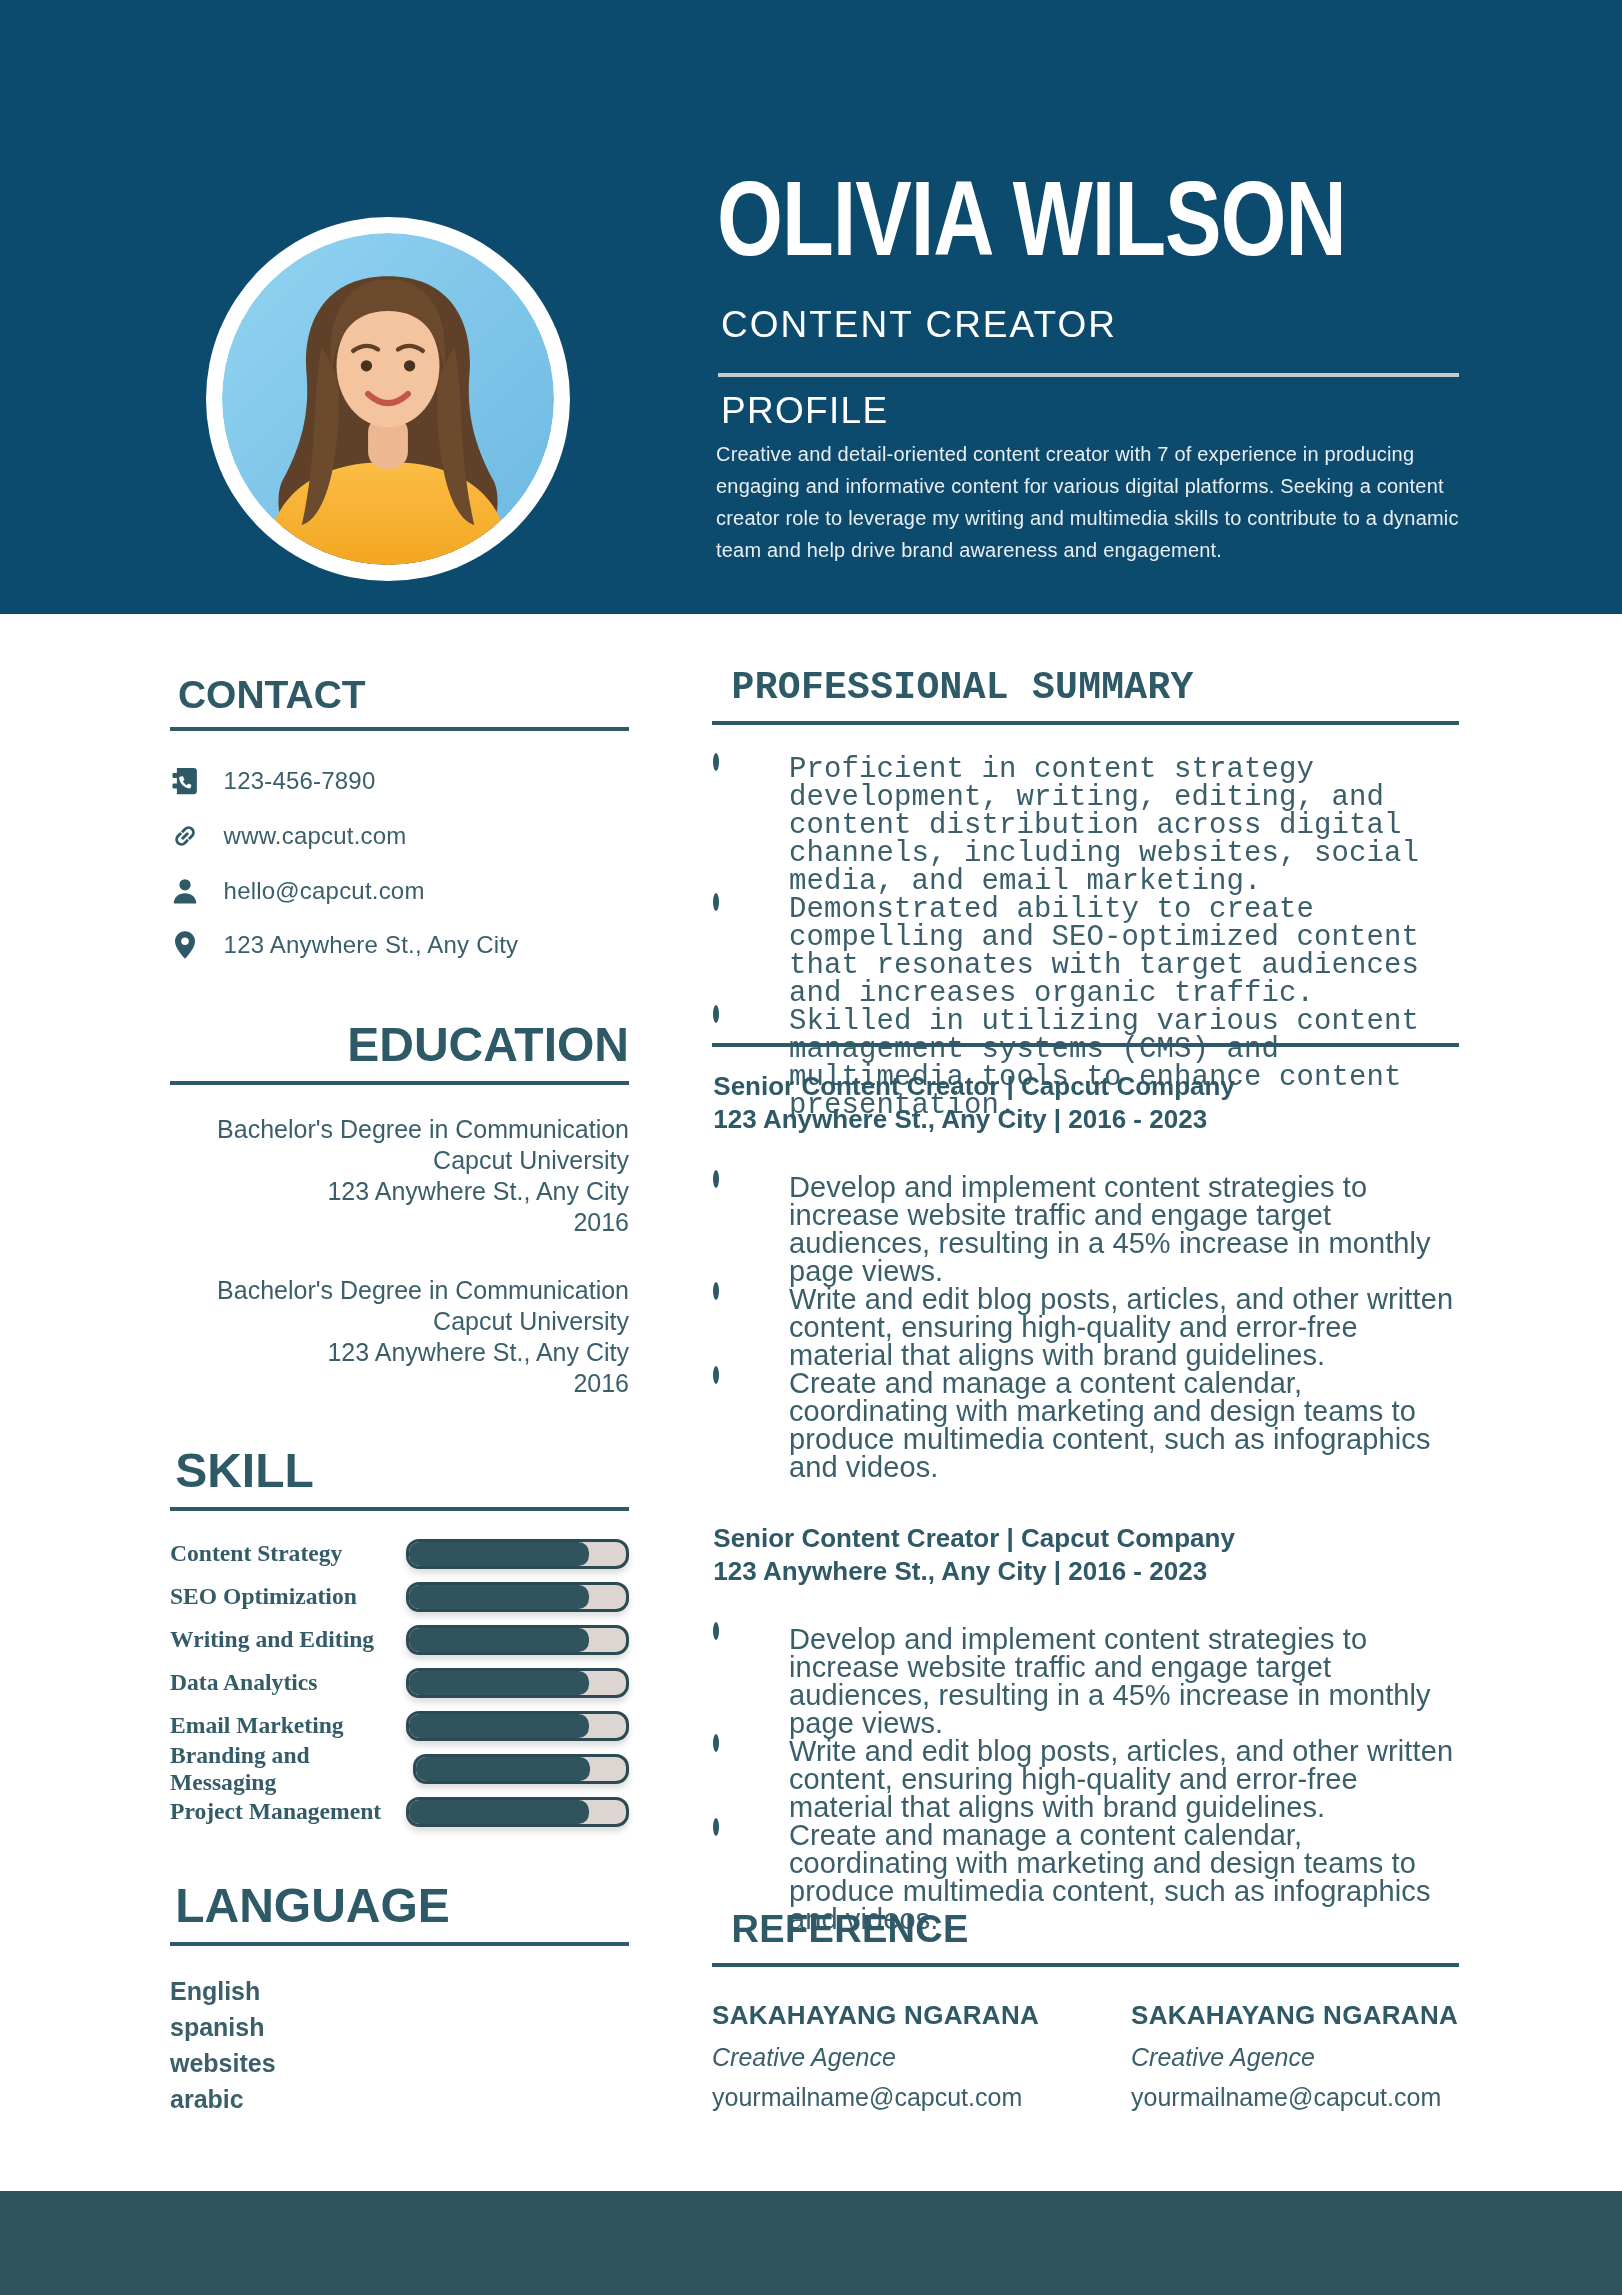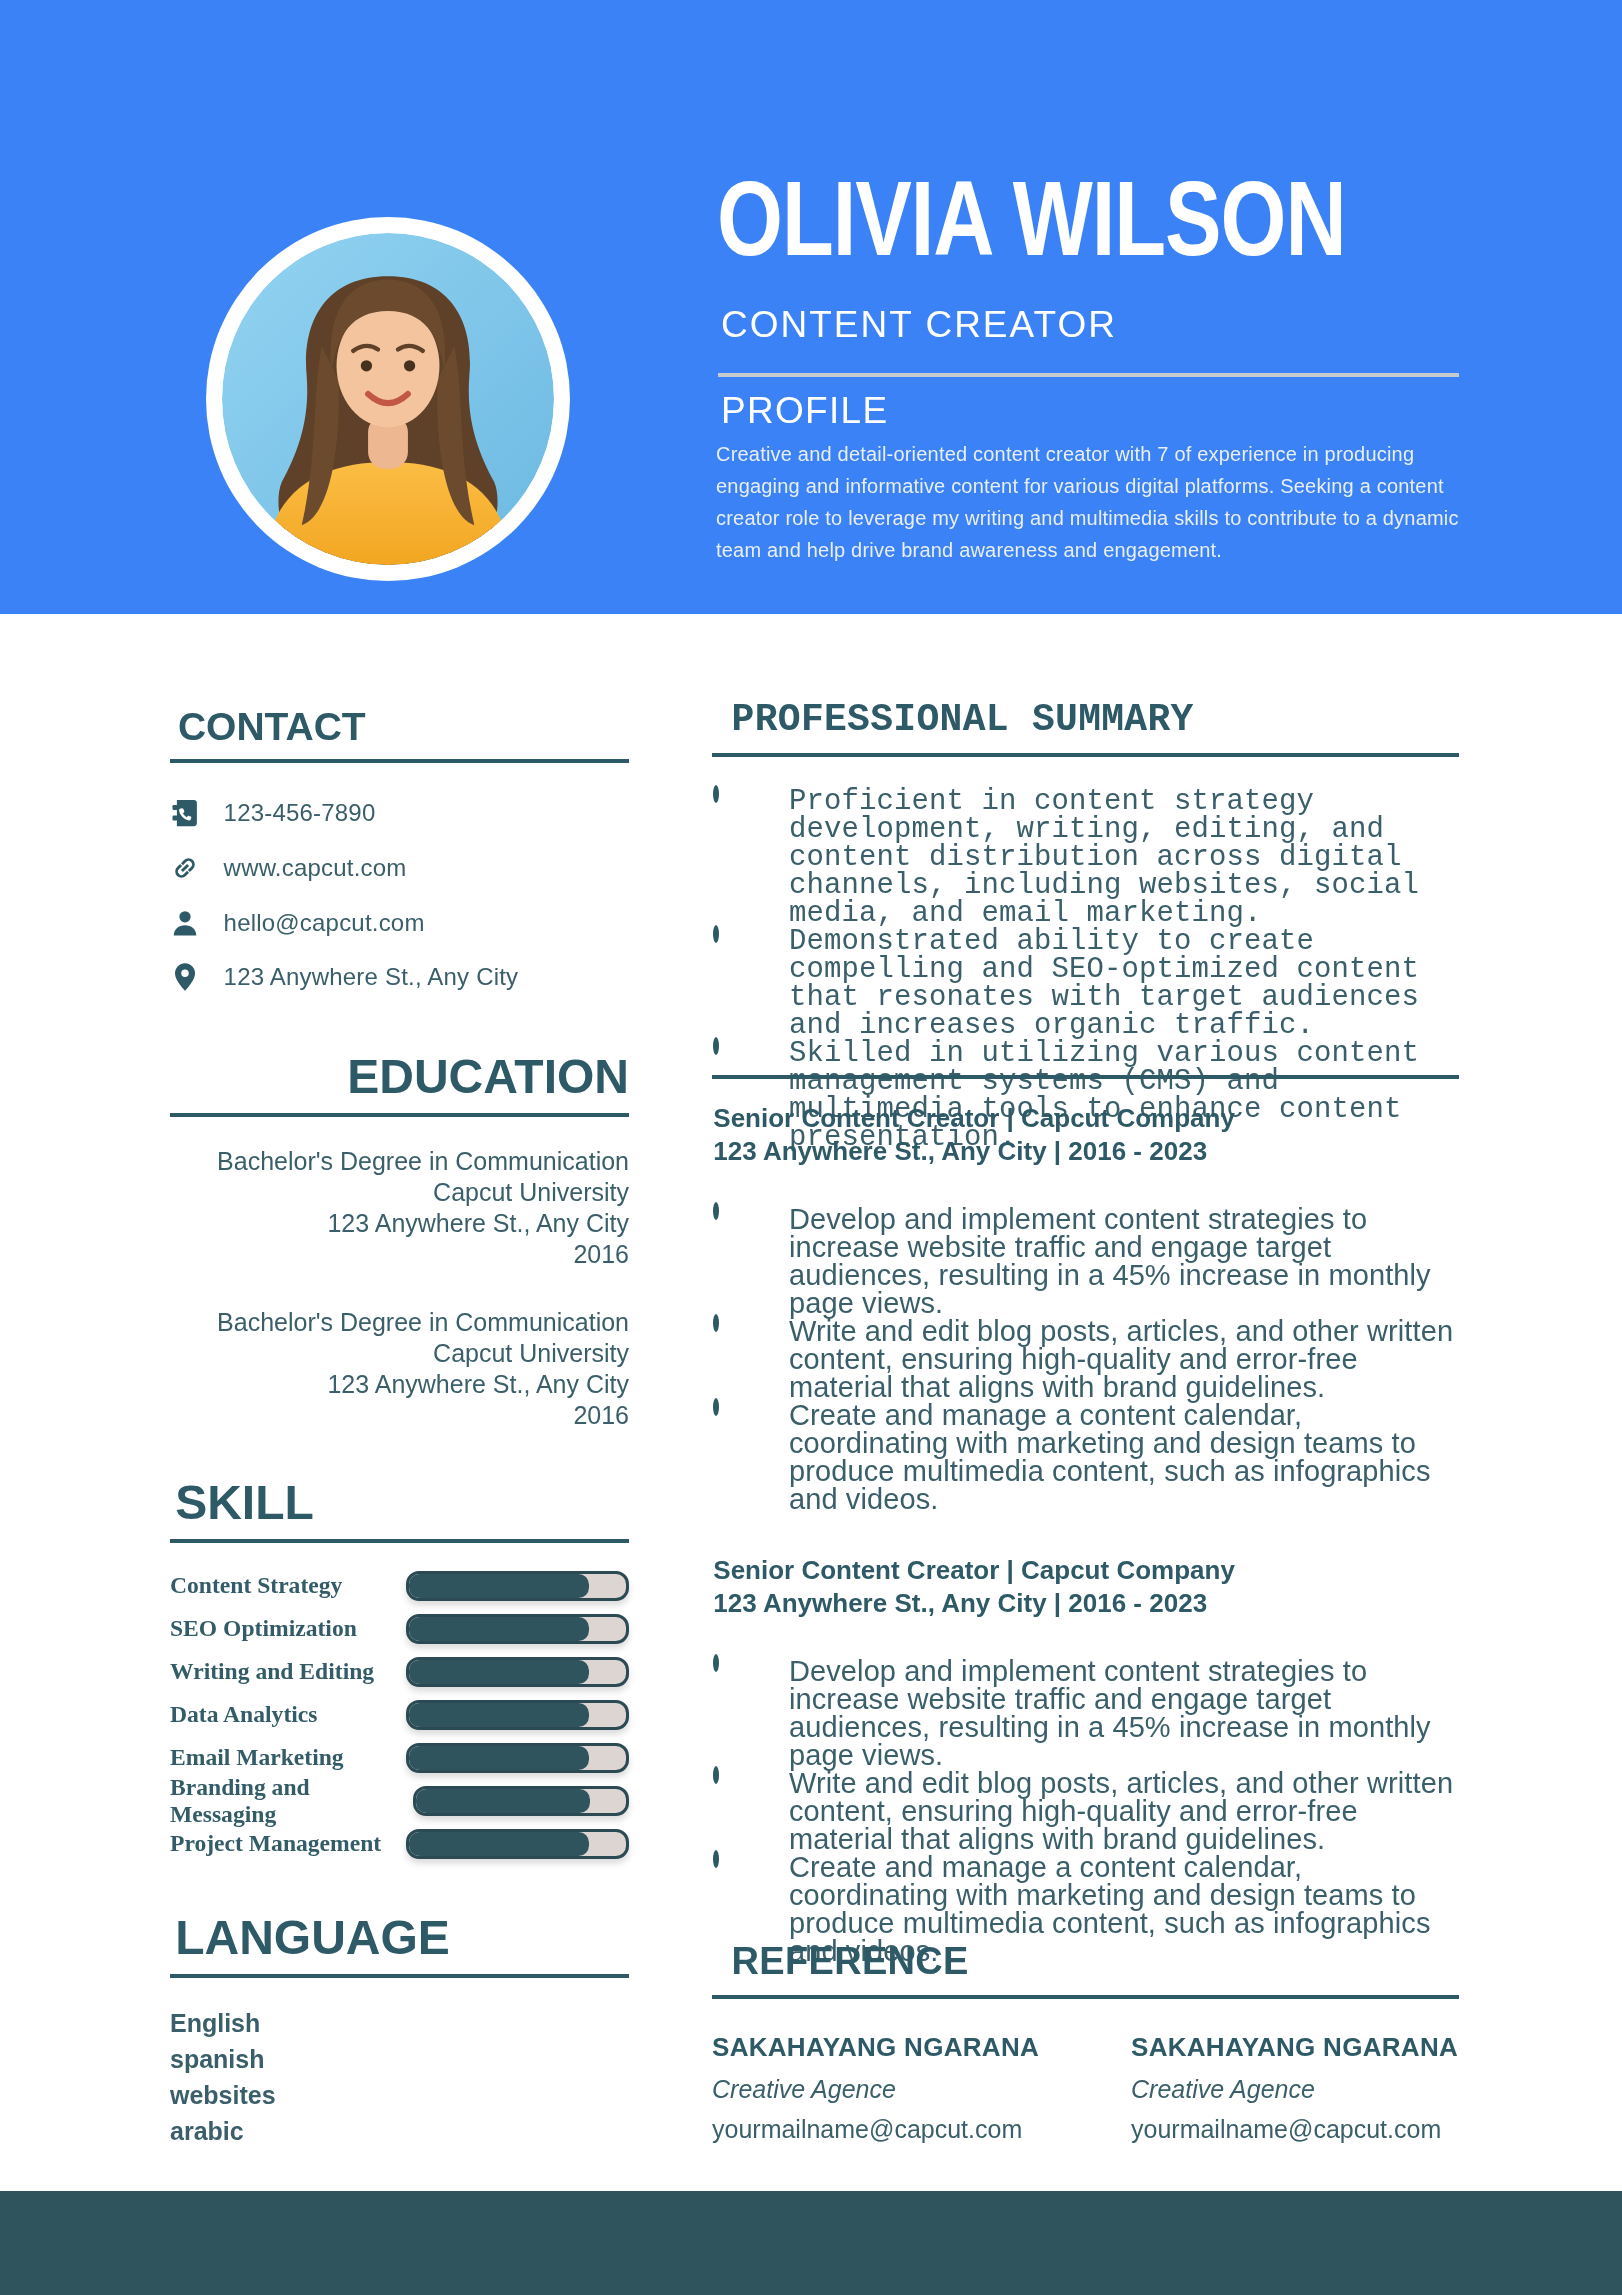--- a/index.html
+++ b/index.html
@@ -1,38 +1,38 @@
 <!DOCTYPE html>
 <html style="font-size:10.5px"><head>
 <meta charset="utf-8">
 <style>
   html,body{margin:0;padding:0;background:#fff;}
   #page{position:relative;width:1623px;height:2295px;background:#ffffff;overflow:hidden;
         font-family:"Liberation Sans","DejaVu Sans",sans-serif;}
 
   
-  .header{position:absolute;left:0;top:0;width:1623px;height:614px;background:#3b82f6;}
+  .header{position:absolute;left:0;top:0;width:1623px;height:614px;background:#0c4a6e;}
   .footer{position:absolute;left:0;top:2191px;width:1623px;height:105px;background:#30545E;}
 
   .photo-ring{position:absolute;left:206px;top:217px;width:364px;height:364px;border-radius:50%;
               background:#ffffff;}
   .photo{position:absolute;left:15.7px;top:15.7px;width:332px;height:332px;border-radius:50%;overflow:hidden;}
   .photo svg{display:block;width:100%;height:100%;}
 
   .name{position:absolute;left:717px;top:165px;font-size:106px;font-weight:700;color:#ffffff;
         white-space:nowrap;letter-spacing:-1.3px;transform:scaleX(0.80);transform-origin:left top;line-height:1;}
   .job-title{position:absolute;left:721px;top:304px;font-size:37px;font-weight:500;color:#ffffff;
         letter-spacing:2px;white-space:nowrap;}
   .hdr-divider{position:absolute;left:718px;top:373px;width:741px;height:3.9px;background:#c6cbcd;}
   .profile-h{position:absolute;left:721px;top:390px;font-size:37px;font-weight:500;color:#ffffff;letter-spacing:1.3px;}
   .profile-p{position:absolute;left:716px;top:438px;width:759px;font-size:20px;line-height:32px;
         color:#e9eff1;letter-spacing:0.2px;}
 
   
-  .sec{position:absolute;margin-top:32px;}
+  .sec{position:absolute;}
   .sec.left{left:170px;width:459px;}
   .sec.right{left:712px;width:747px;}
   .h-left-sm{font-size:39px;font-weight:700;color:#2E5966;padding-left:7.9px;line-height:1.15;}
   .h-left{font-size:48px;font-weight:700;color:#2E5966;padding-left:5.2px;line-height:1.12;}
   .h-right{font-size:38px;font-weight:700;color:#2E5966;padding-left:19.6px;line-height:1.15;letter-spacing:0.3px;}
   .rule{height:3.9px;background:#2E5966;margin-top:9.2px;}
   .rule.thin{margin-top:11.8px;}
 
   
   .contact-rows{margin-top:35px;}

